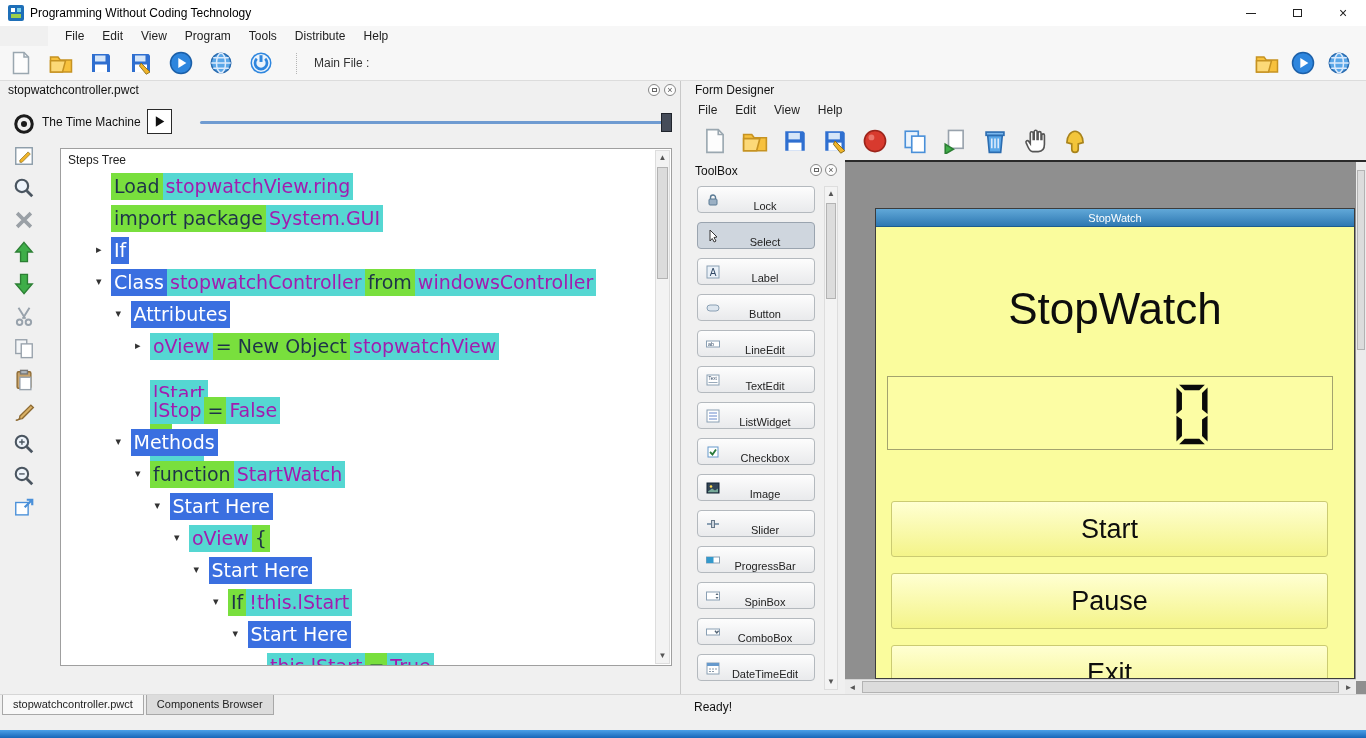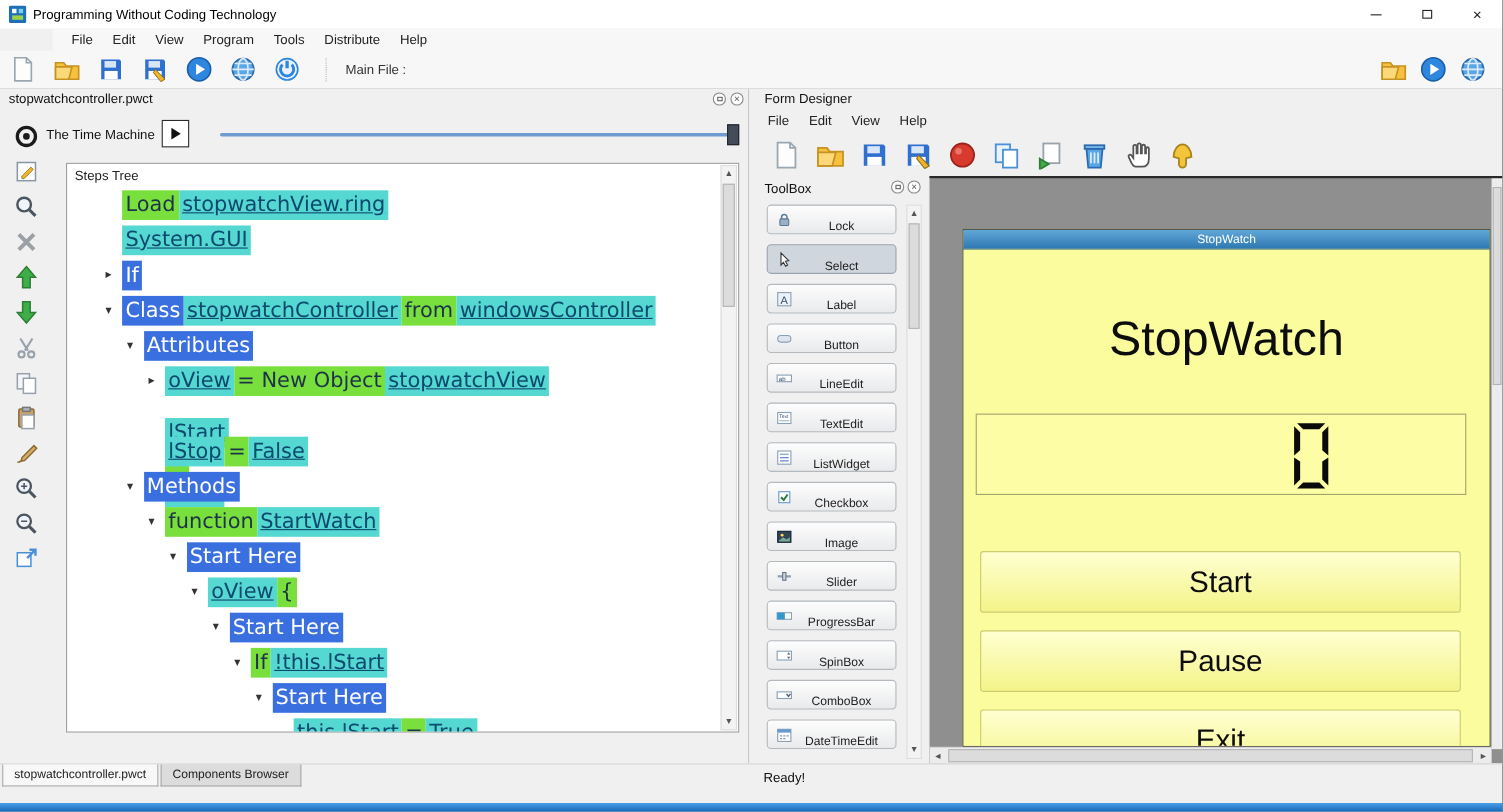--- a/index.html
+++ b/index.html
@@ -49,21 +49,21 @@
   .left-strip { position:absolute; left:10px; top:30px; width:34px; }
   .strip-icon { width:28px; height:26px; margin-bottom:6px; display:flex; align-items:center; justify-content:center; }
   .strip-icon svg { width:22px; height:22px; }
   
   .steps-tree { position:absolute; left:60px; top:67px; width:612px; height:518px; background:#ffffff; border:1px solid #9f9f9f; overflow:hidden; }
   .steps-title { position:absolute; left:7px; top:4px; font-size:12px; color:#222; }
   .tree-row { position:absolute; height:27px; display:flex; align-items:flex-start; white-space:nowrap; }
   .tree-arrow { position:absolute; left:-15px; top:6px; font-size:11px; color:#333; }
   .seg { display:inline-block; padding:0 3px; font-size:19px; line-height:27px; font-family:"DejaVu Sans", sans-serif; }
   .seg-green { background:var(--c-green); color:#1d3349; }
-  .seg-cyan  { background:var(--c-cyan);  color:#0c4a6e;text-decoration:underline; }
+  .seg-cyan  { background:var(--c-cyan);  color:#a21caf; }
   .seg-blue  { background:var(--c-blue);  color:#ffffff; }
   .seg-bar { display:inline-block; width:7px; background:var(--c-bar); }
   
   .vscroll { position:absolute; background:#f3f3f3; border:1px solid #dddddd; }
   .vs-arrow { position:absolute; left:0; right:0; height:14px; font-size:8px; color:#555; text-align:center; line-height:14px; }
   .vs-up { top:0; } .vs-down { bottom:0; }
   .vs-thumb { position:absolute; left:1px; right:1px; background:#dcdcdc; border:1px solid #b3b3b3; }
   .tree-scroll { right:1px; top:1px; width:15px; height:514px; }
   
   .right-dock { position:absolute; left:681px; top:0; right:0; height:613px; }
@@ -321,20 +321,21 @@
 
       <div class="steps-tree">
         <div class="steps-title">Steps Tree</div>
         <div id="tree-body">
             <div class="tree-row" style="top: 24px; left: 50px;">
               <span class="seg seg-green">Load </span>
               <span class="seg seg-cyan">stopwatchView.ring</span>
               <span class="seg-bar"></span>
             </div>
             <div class="tree-row" style="top: 56px; left: 50px;">
+              <span class="seg seg-green">import package </span>
               <span class="seg seg-cyan">System.GUI</span>
               <span class="seg-bar"></span>
             </div>
             <div class="tree-row" style="top: 88px; left: 50px;">
               <span class="tree-arrow">▸</span>
               <span class="seg seg-blue">If </span>
               <span class="seg-bar"></span>
             </div>
             <div class="tree-row" style="top: 120px; left: 50px;">
               <span class="tree-arrow">▾</span>

